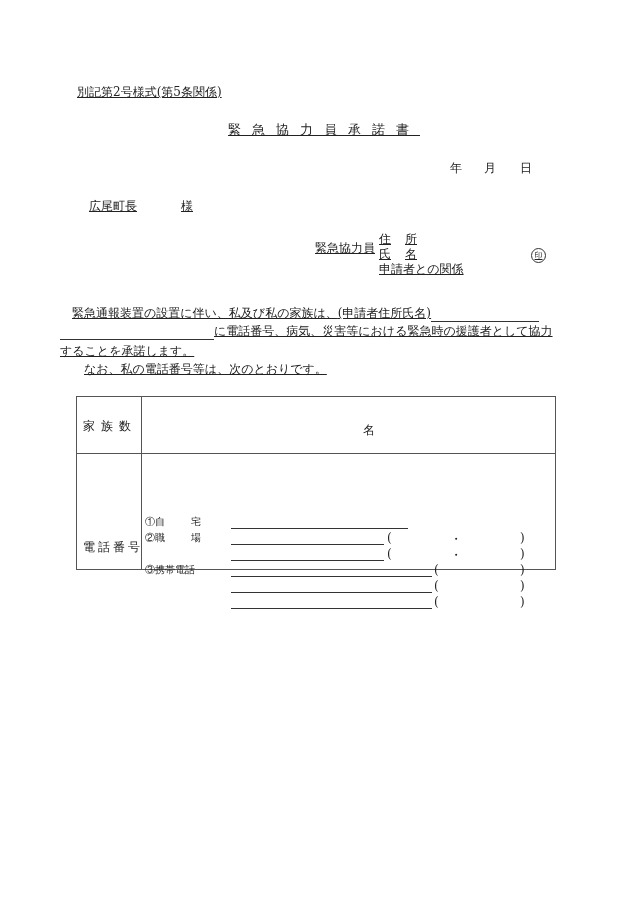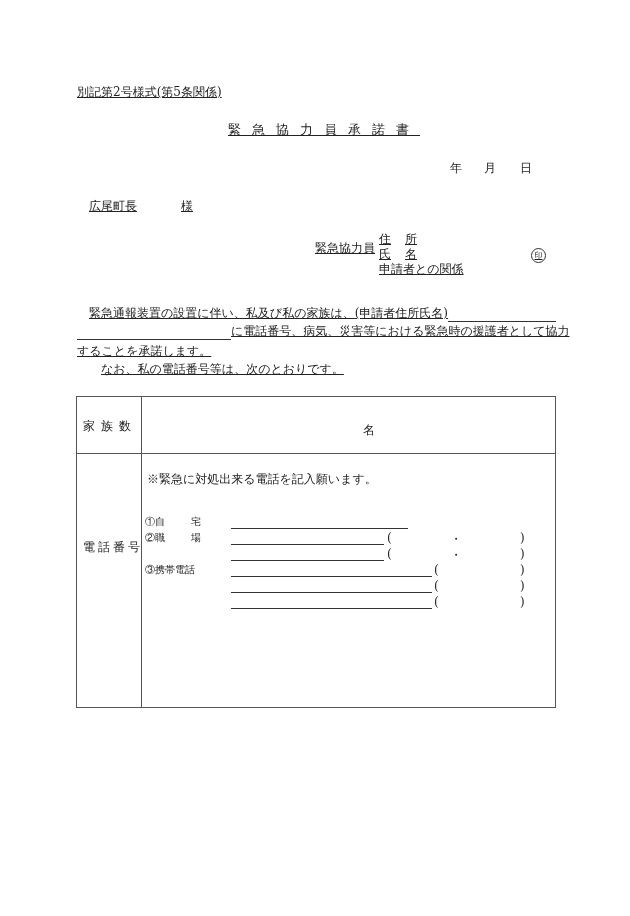--- a/index.html
+++ b/index.html
@@ -23,31 +23,31 @@
     .date span { display: inline-block; }
     .date .y { margin-right: 22px; }
     .date .m { margin-right: 24px; }
     .addressee { left: 89px; top: 198px; font-size: 12px; }
     .addressee .sama { margin-left: 44px; }
     .applicant-label { left: 315px; top: 240px; font-size: 12px; }
     .applicant-fields { left: 379px; top: 232px; font-size: 12px; line-height: 15px; }
     .applicant-fields div { white-space: nowrap; }
     .applicant-fields .sp { margin-left: 14px; }
     .seal { left: 531px; top: 248px; width: 13px; height: 13px; border: 1px solid #333; border-radius: 50%; font-size: 8px; line-height: 13px; text-align: center; }
-    .para { left: 77px; font-size: 12px; }
+    .para { left: 60px; font-size: 12px; }
     .p1 { top: 305px; }
     .p1 .indent { margin-left: 12px; }
     .p1 .ul-lead { text-decoration: underline; }
     .ul-line { display: inline-block; border-bottom: 1px solid #333; vertical-align: bottom; }
     .p2 { top: 323px; }
     .p3 { top: 343px; }
     .p4 { top: 361px; }
     .p4 .indent { margin-left: 24px; }
 
-    .tbl { position: absolute; left: 76px; top: 396px; width: 480px; height: 312px; border: 1px solid #555; box-sizing: border-box; }
+    .tbl { position: absolute; left: 76px; top: 396px; width: 480px; height: 174px; border: 1px solid #555; box-sizing: border-box; }
     .tbl .vdiv { position: absolute; left: 64px; top: 0; bottom: 0; border-left: 1px solid #555; }
     .tbl .hdiv { position: absolute; left: 0; right: 0; top: 56px; border-top: 1px solid #555; }
     .cell-text { position: absolute; white-space: nowrap; font-size: 12px; }
     .lbl-family { left: 6px; top: 21px; letter-spacing: 6px; }
     .lbl-unit { left: 286px; top: 25px; }
     .lbl-phone { left: 6px; top: 142px; letter-spacing: 3px; }
     .note1 { left: 70px; top: 74px; }
     .note2 { left: 70px; top: 90px; }
     .note2 .blank { display: inline-block; width: 36px; border-bottom: 1px solid #333; margin-right: 10px; height: 11px; vertical-align: baseline; }
     .row-label { position: absolute; white-space: nowrap; font-size: 10px; left: 68px; }
@@ -90,21 +90,20 @@
 
 <div class="tbl">
   <div class="vdiv"></div>
   <div class="hdiv"></div>
 
   <div class="cell-text lbl-family">家族数</div>
   <div class="cell-text lbl-unit">名</div>
 
   <div class="cell-text lbl-phone">電話番号</div>
 
-  <div class="cell-text note1">※緊急に対処出来る電話を記入願います。</div>
 
   <div class="row-label" style="top:118px;">
     <span>①自</span><span style="margin-left:26px;">宅</span>
   </div>
   <div class="line" style="left:154px;width:177px;top:131px;"></div>
 
   <div class="row-label" style="top:134px;">
     <span>②職</span><span style="margin-left:26px;">場</span>
   </div>
   <div class="line" style="left:154px;width:153px;top:147px;"></div>

